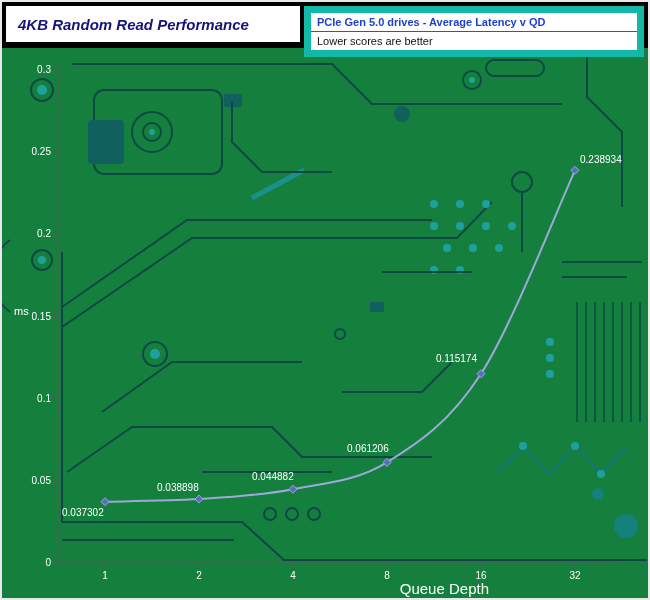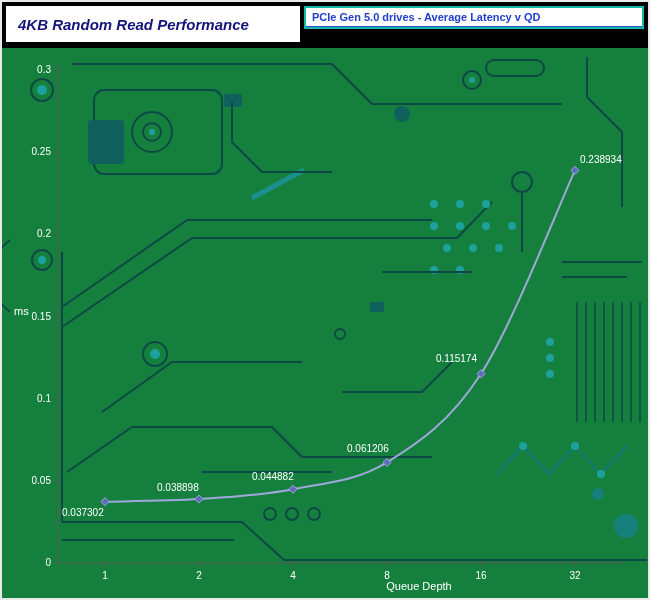--- a/index.html
+++ b/index.html
@@ -4,42 +4,43 @@
 <style>
   *{margin:0;padding:0;box-sizing:border-box}
   html,body{width:650px;height:600px;background:#000;overflow:hidden;
     font-family:"Liberation Sans",sans-serif}
   .frame{position:relative;width:650px;height:600px;background:#15803d;
     border:2px solid #e9e9e9;overflow:hidden}
   .header{position:absolute;top:0;left:0;right:0;height:46px;background:#000;z-index:2}
   .title-box{position:absolute;left:4px;top:4px;width:294px;height:36px;background:#fff;
     display:flex;align-items:center;padding-left:12px}
   .title-box span{font-size:15px;font-weight:bold;font-style:italic;color:#14147a;white-space:nowrap}
-  .info-box{position:absolute;left:302px;top:4px;right:4px;background:#fff;border:2px solid #14b8a6}
+  .info-box{position:absolute;left:302px;top:4px;right:4px;background:#fff;border:7px solid #14b8a6}
   .info-row{padding:1px 6px;font-size:11px;line-height:16px;white-space:nowrap}
   .subtitle{color:#2040cc;font-weight:bold;border-bottom:1px solid #3050d0}
   .note{color:#111}
   #plot{position:absolute;top:0;left:0;z-index:1}
   .tick{fill:#ffffff;font-size:10px;font-family:"Liberation Sans",sans-serif}
   .dlabel{fill:#ffffff;font-size:10px;font-family:"Liberation Sans",sans-serif}
   .ylabel{position:absolute;left:12px;top:303px;color:#fff;font-size:11px;z-index:3}
-  .xlabel{position:absolute;left:347px;top:578px;width:140px;text-align:center;
-    color:#fff;font-size:11px;z-index:3}
+  .xlabel{position:absolute;left:347px;top:578px;width:140px;text-align:right;
+    color:#fff;font-size:15px;z-index:3}
 </style>
 </head>
 <body>
 
 <div class="frame">
 
   <div class="header">
     <div class="title-box">
       <span>4KB Random Read Performance</span>
     </div>
     <div class="info-box">
       <div class="info-row subtitle">PCIe Gen 5.0 drives -  Average Latency v QD</div>
+      <div class="info-row note">Lower scores are better</div>
     </div>
   </div>
 
   <svg id="plot" width="650" height="600">
 
     <g stroke="#0d4646" fill="none" stroke-width="2" opacity="0.95">
       <path d="M70,62 H330 L370,102 H560"></path>
       <path d="M585,55 V95 L620,130 V205"></path>
       <rect x="92" y="88" width="128" height="84" rx="10"></rect>
       <circle cx="150" cy="130" r="20"></circle>

